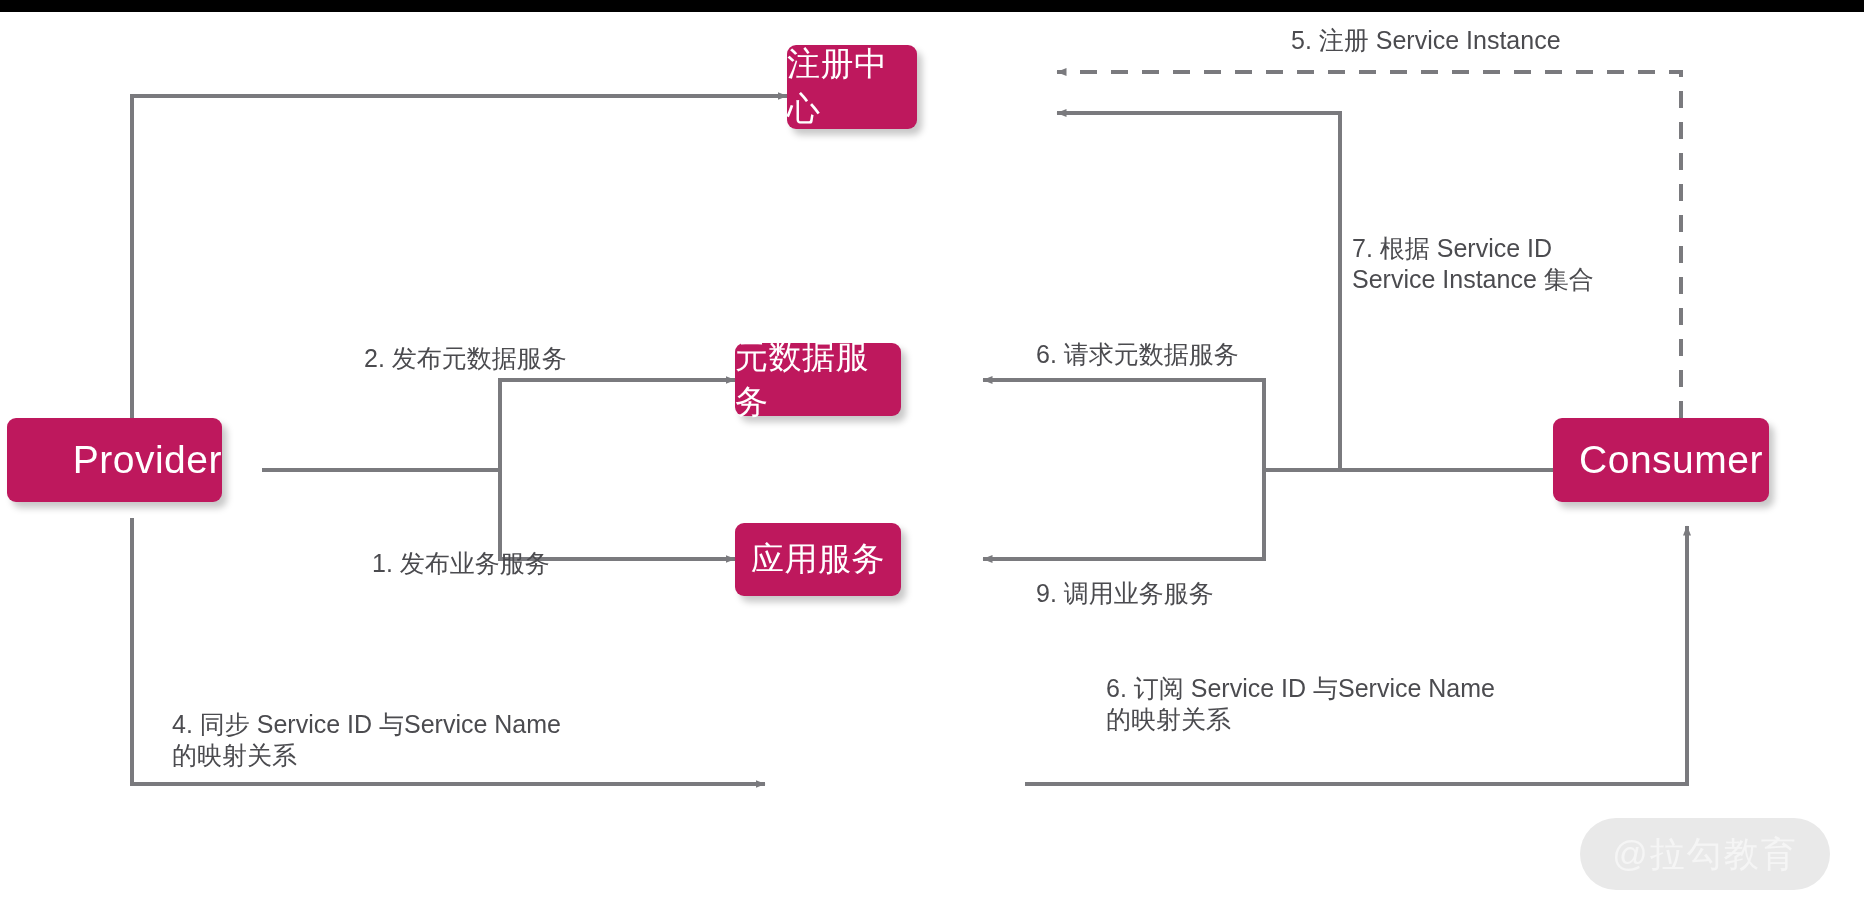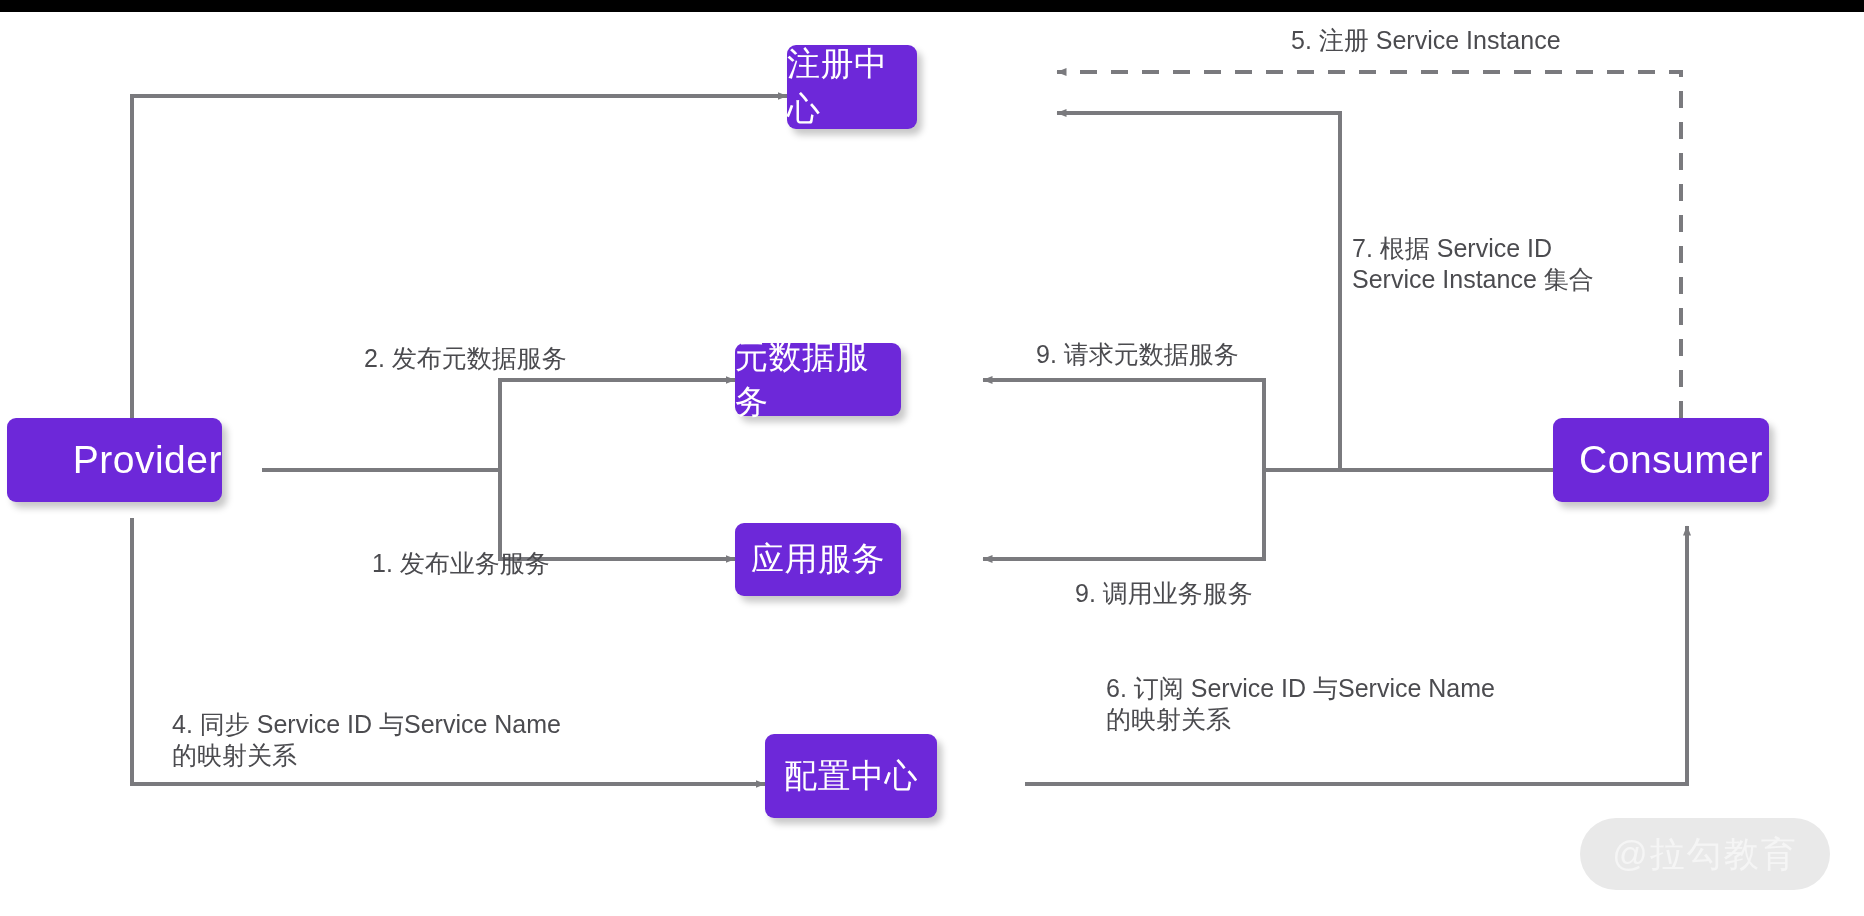--- a/index.html
+++ b/index.html
@@ -23,21 +23,21 @@
   }
   .diagram-svg {
     position: absolute;
     left: 0; top: 0;
     width: 1864px;
     height: 916px;
   }
   .node-box {
     position: absolute;
     box-sizing: border-box;
-    background: #6d28d9;
+    background: #be185d;
     border-radius: 9px;
     display: flex;
     align-items: center;
     justify-content: center;
     color: #ffffff;
     box-shadow: 5px 6px 7px rgba(0,0,0,0.22);
     letter-spacing: 0.5px;
   }
   .node-cn { font-size: 33px; font-weight: 400; }
   .node-en { font-size: 39px; font-weight: 400; }
@@ -114,41 +114,38 @@
   </div>
 
   <div class="node-box node-cn" style="left:735px; top:343px; width:166px; height:73px;">
     <span>元数据服务</span>
   </div>
 
   <div class="node-box node-cn" style="left:735px; top:523px; width:166px; height:73px;">
     <span>应用服务</span>
   </div>
 
-  <div class="node-box node-cn" style="left:765px; top:734px; width:172px; height:84px;">
-    <span>配置中心</span>
-  </div>
 
   <div class="node-box node-en" style="left:1553px; top:418px; width:216px; height:84px;padding-left:20px;">
     <span>Consumer</span>
   </div>
 
 
   <div class="edge-label" style="left:1291px; top:25px;">5. 注册 Service Instance</div>
 
   <div class="edge-label" style="left:1352px; top:233px;">7. 根据 Service ID
 Service Instance 集合</div>
 
   <div class="edge-label" style="left:364px; top:343px;">2. 发布元数据服务</div>
 
-  <div class="edge-label" style="left:1036px; top:339px;">9. 请求元数据服务</div>
+  <div class="edge-label" style="left:1036px; top:339px;">6. 请求元数据服务</div>
 
   <div class="edge-label" style="left:372px; top:548px;">1. 发布业务服务</div>
 
-  <div class="edge-label" style="left:1036px; top:578px;margin-left:39px;">9. 调用业务服务</div>
+  <div class="edge-label" style="left:1036px; top:578px;">9. 调用业务服务</div>
 
   <div class="edge-label" style="left:172px; top:709px;">4. 同步 Service ID 与Service Name
  的映射关系</div>
 
   <div class="edge-label" style="left:1106px; top:673px;">6. 订阅 Service ID 与Service Name
  的映射关系</div>
 
   <div class="watermark" style="left:1580px; top:818px; width:250px; height:72px;">
     <span>@拉勾教育</span>
   </div>

